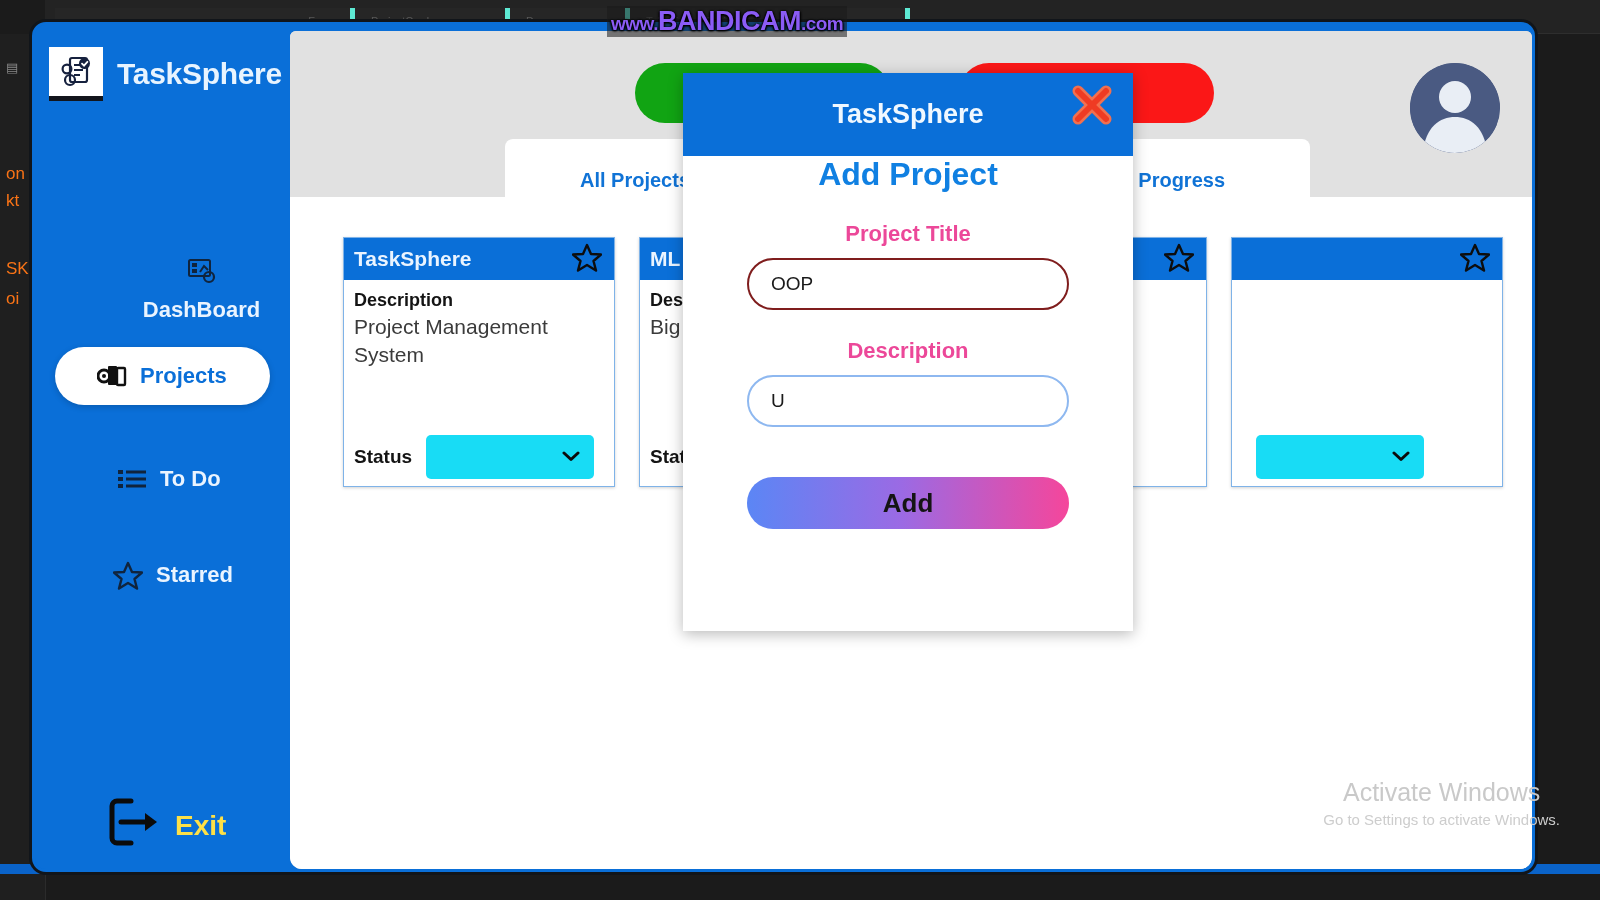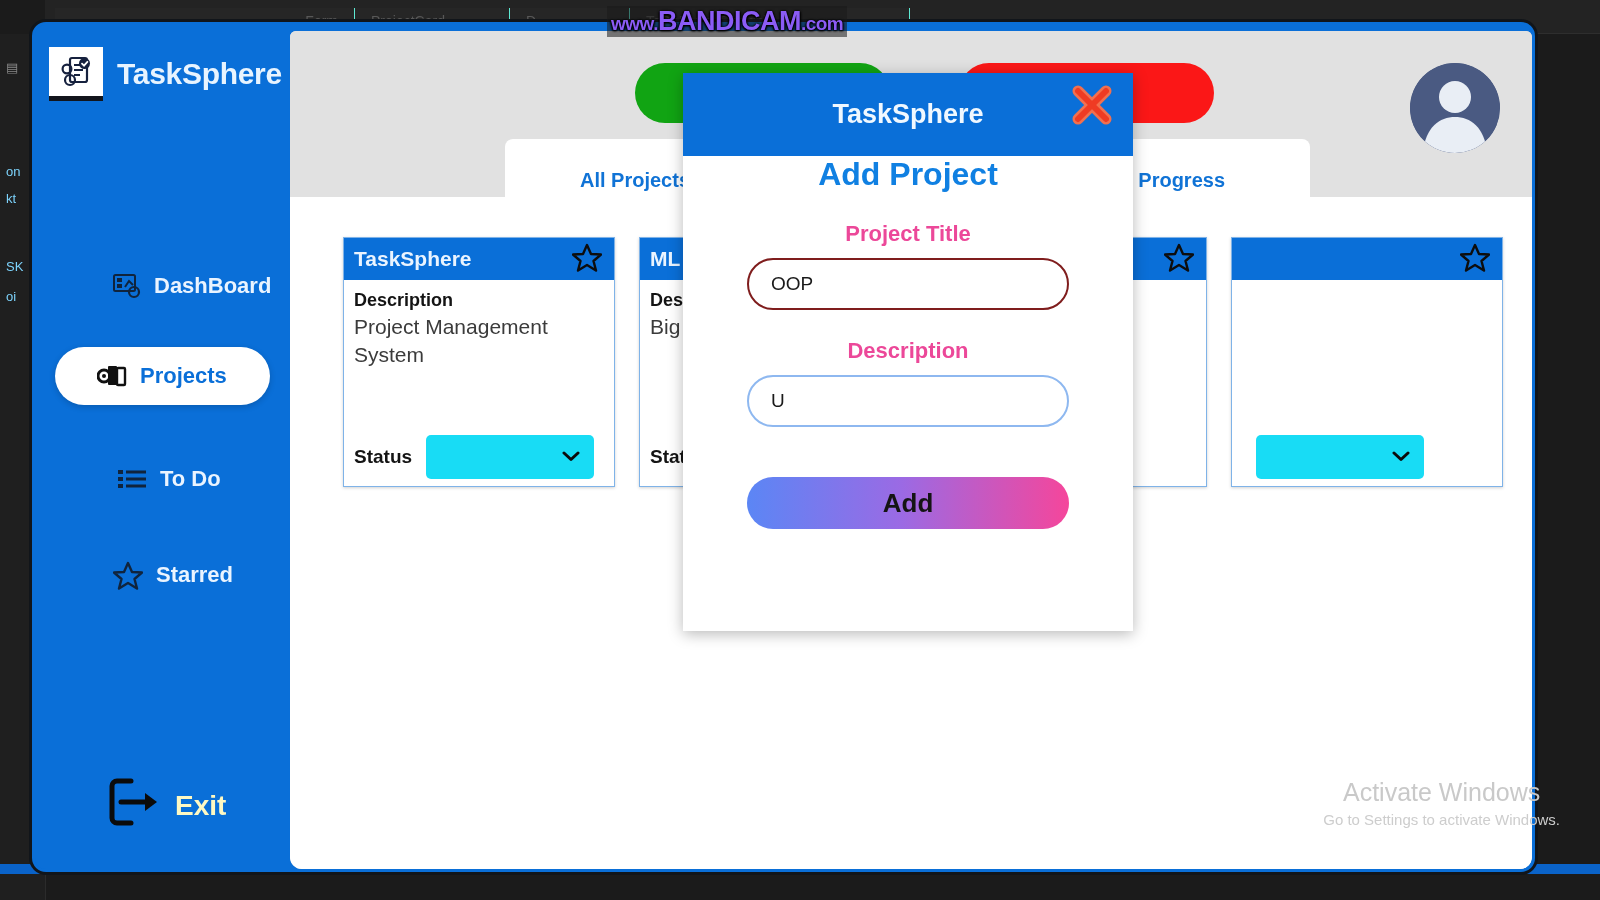--- a/index.html
+++ b/index.html
@@ -20,33 +20,33 @@
     background: #232323;
     border-bottom: 1px solid #2e2e2e;
   }
   #bg-ide-tabstrip {
     position: absolute; left: 55px; top: 8px; right: 0; height: 26px;
     display: flex; align-items: center; gap: 0;
   }
   .bg-ide-tab {
     height: 26px; display: flex; align-items: center;
     padding: 0 16px;
-    font-size: 14px; color: #585858;
+    font-size: 11px; color: #585858;
     background: #262626;
-    border-right: 1px solid #5eead4;
+    border-right: 5px solid #5eead4;
     white-space: nowrap;
   }
   #bg-ide-leftcol {
     position: absolute; left: 0; top: 34px; width: 46px; bottom: 0;
     background: #1f1f1f;
     border-right: 1px solid #2b2b2b;
   }
   .bg-side-txt {
     position: absolute; left: 6px;
-    font-size: 13px; color: #7dd3fc; white-space: nowrap;
+    font-size: 17px; color: #f97316; white-space: nowrap;
   }
   #bg-bottom-strip {
     position: absolute; left: 0; right: 0; bottom: 0; height: 36px;
     background: #1d1d1d;
   }
   #bg-bottom-accent {
     position: absolute; left: 0; right: 0; bottom: 26px; height: 10px;
     background: #0a63c9;
   }
   .bg-bottom-txt {
@@ -111,28 +111,28 @@
   }
   .nav-item .nav-ico { display: flex; align-items: center; }
   .nav-item.active {
     left: 20px; width: 215px; height: 58px;
     background: #ffffff;
     border-radius: 29px;
     color: #0a6fd8;
     padding-left: 42px;
     box-shadow: 0 2px 6px rgba(0,0,0,0.18);
   }
-  #nav-dashboard { top: 233px; }
+  #nav-dashboard { top: 233px; flex-direction: column; }
   #nav-projects  { top: 322px; }
   #nav-todo      { top: 426px; padding-left: 82px; }
   #nav-starred   { top: 522px; padding-left: 78px; }
   #nav-exit {
-    position: absolute; left: 66px; top: 748px;
+    position: absolute; left: 66px; top: 768px;
     display: flex; align-items: center; gap: 16px;
-    color: #fef9c3; font-size: 28px; font-weight: bold;
+    color: #fde047; font-size: 28px; font-weight: bold;
     cursor: pointer;
   }
 
   
   #main {
     position: absolute; left: 255px; top: 6px;
     width: 1242px; height: 838px;
     background: #e1e1e1;
     border-radius: 6px 6px 12px 12px;
     overflow: hidden;

